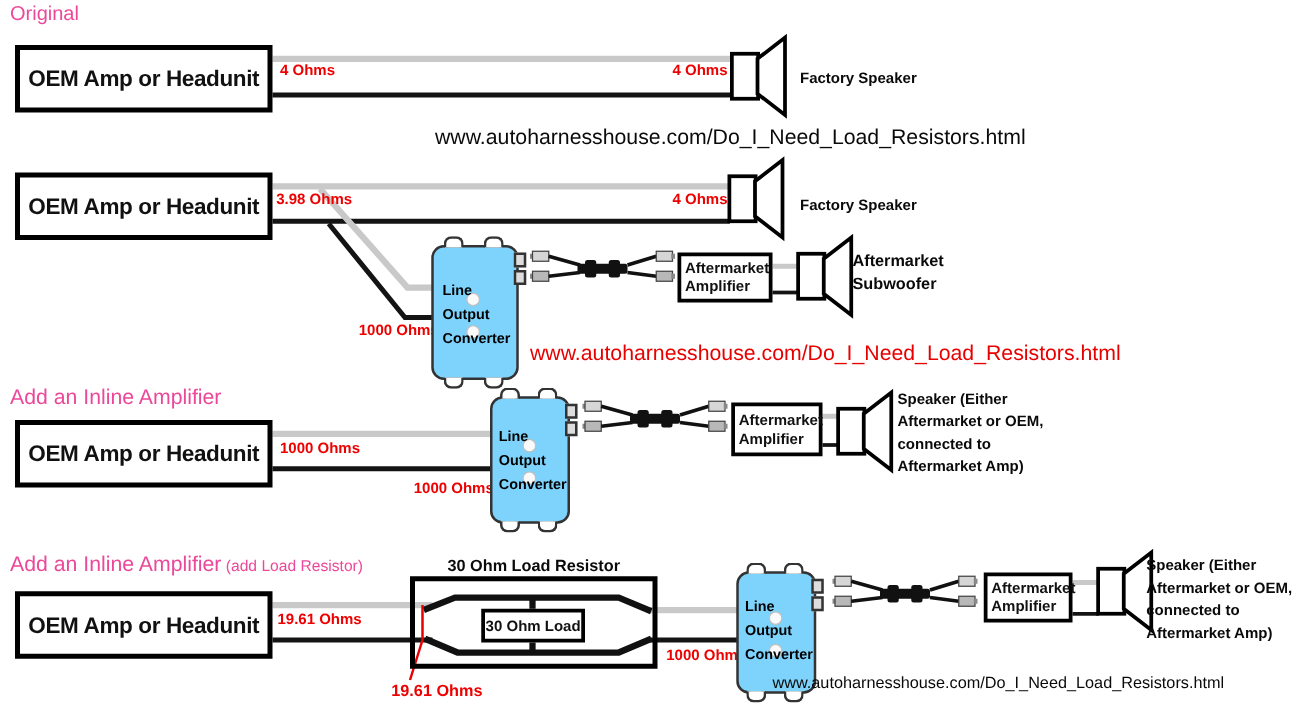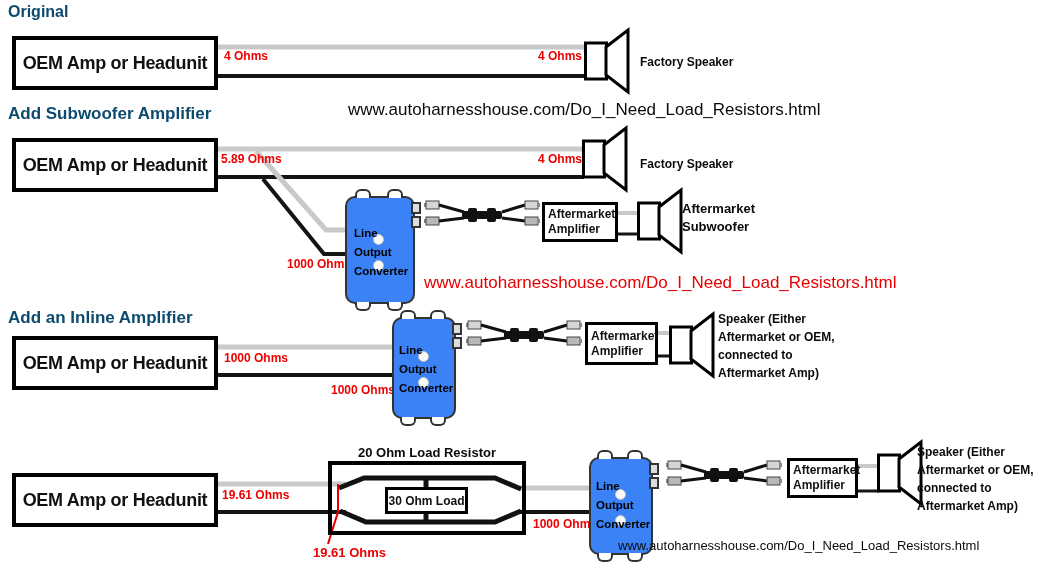--- a/index.html
+++ b/index.html
@@ -1,31 +1,31 @@
 <!DOCTYPE html>
 <html><head>
 <meta charset="utf-8">
 <style>
   html,body{margin:0;padding:0;background:#fff;}
   .canvas{position:relative;width:1040px;height:570px;background:#fff;overflow:hidden;
           font-family:"Liberation Sans",sans-serif;color:#111;}
   svg.layer{position:absolute;left:0;top:0;pointer-events:none;}
-  .sec-title{position:absolute;font-weight:bold;font-size:17px;white-space:nowrap;color:#0c4a6e;}
+  .sec-title{position:absolute;font-weight:normal;font-size:17px;white-space:nowrap;color:#ec4899;}
   .sec-title .suffix{font-size:12.5px;}
   .oem{position:absolute;border:4px solid #000;width:198px;height:46px;background:transparent;
        display:flex;align-items:center;justify-content:center;
        font-weight:bold;font-size:18px;letter-spacing:-0.3px;white-space:nowrap;}
   .red-lbl{position:absolute;color:#ee0000;font-weight:bold;font-size:12px;white-space:nowrap;}
   .blk-lbl{position:absolute;color:#0a0a0a;font-weight:bold;font-size:12px;white-space:pre-line;line-height:18px;}
   .url{position:absolute;font-weight:normal;font-size:17px;white-space:nowrap;color:#0a0a0a;}
   .url.red{color:#e80000;}
   .url.small{font-size:13px;}
   .amp{position:absolute;border:3px solid #000;background:#fff;display:flex;align-items:center;
        font-weight:bold;font-size:12px;line-height:15px;white-space:pre-line;padding-left:3px;}
-  .loc{position:absolute;border:2px solid #333;border-radius:10px;background:#3b82f6;}
+  .loc{position:absolute;border:2px solid #333;border-radius:10px;background:#7dd3fc;}
   .loc .txt{position:absolute;font-weight:bold;font-size:11.5px;line-height:1.65;white-space:pre-line;color:#000;}
   .tab{position:absolute;width:12px;height:7px;border:2px solid #333;background:#fff;}
   .tab.t{border-bottom:none;border-radius:6px 6px 0 0;top:-9px;}
   .tab.b{border-top:none;border-radius:0 0 6px 6px;bottom:-9px;}
   .jack{position:absolute;width:6px;height:8px;border:2px solid #333;background:#ddd;right:-8px;}
   .screw{position:absolute;width:9px;height:9px;border:1px solid #c0c0c0;border-radius:50%;background:#fafafa;}
   .lr{position:absolute;border:4px solid #000;background:transparent;}
   .loadbox{position:absolute;border:3px solid #000;background:#fff;display:flex;align-items:center;
            justify-content:center;font-weight:bold;font-size:12px;white-space:nowrap;}
   .r-title{position:absolute;font-weight:bold;font-size:13px;white-space:nowrap;color:#0a0a0a;}
@@ -111,23 +111,22 @@
   </svg>
 
   <div class="sec-title" style="left:8px;top:3px;font-size:16px">Original</div>
   <div class="oem" style="left:12px;top:36px">OEM Amp or Headunit</div>
   <div class="red-lbl" style="left:224px;top:49px">4 Ohms</div>
   <div class="red-lbl" style="left:538px;top:49px">4 Ohms</div>
   <div class="blk-lbl" style="left:640px;top:53px">Factory Speaker</div>
 
   <div class="url" style="left:348px;top:100px">www.autoharnesshouse.com/Do_I_Need_Load_Resistors.html</div>
 
-  <div class="sec-title" style="left:8px;top:104px">Add Subwoofer Amplifier</div>
   <div class="oem" style="left:12px;top:138px">OEM Amp or Headunit</div>
-  <div class="red-lbl" style="left:221px;top:152px">5.89 Ohms</div>
+  <div class="red-lbl" style="left:221px;top:152px">3.98 Ohms</div>
   <div class="red-lbl" style="left:538px;top:152px">4 Ohms</div>
   <div class="blk-lbl" style="left:640px;top:155px">Factory Speaker</div>
   <div class="red-lbl" style="left:287px;top:257px">1000 Ohms</div>
 
   <div class="loc" style="left:345px;top:196px;width:66px;height:104px">
     <div class="tab t" style="left:8px"></div>
     <div class="tab t" style="left:40px"></div>
     <div class="tab b" style="left:8px"></div>
     <div class="tab b" style="left:40px"></div>
     <div class="jack" style="top:4px"></div>
@@ -165,24 +164,27 @@
 Converter</div>
   </div>
 
   <div class="amp" style="left:585px;top:322px;width:64px;height:37px">Aftermarket
 Amplifier</div>
   <div class="blk-lbl" style="left:718px;top:310px">Speaker (Either
 Aftermarket or OEM,
 connected to
 Aftermarket Amp)</div>
 
+  <div class="sec-title" style="left:8px;top:442px">
+    <span>Add an Inline Amplifier</span><span class="suffix"> (add Load Resistor)</span>
+  </div>
   <div class="oem" style="left:12px;top:473px">OEM Amp or Headunit</div>
   <div class="red-lbl" style="left:222px;top:488px">19.61 Ohms</div>
 
-  <div class="r-title" style="left:358px;top:445px">20 Ohm Load Resistor</div>
+  <div class="r-title" style="left:358px;top:445px">30 Ohm Load Resistor</div>
   <div class="lr" style="left:328px;top:461px;width:190px;height:66px"></div>
   <div class="loadbox" style="left:385px;top:487px;width:77px;height:21px">30 Ohm Load</div>
   <div class="red-lbl big" style="left:313px;top:545px">19.61 Ohms</div>
   <div class="red-lbl" style="left:533px;top:517px">1000 Ohms</div>
 
   <div class="loc" style="left:589px;top:457px;width:60px;height:94px">
     <div class="tab t" style="left:6px"></div>
     <div class="tab t" style="left:36px"></div>
     <div class="tab b" style="left:6px"></div>
     <div class="tab b" style="left:36px"></div>

